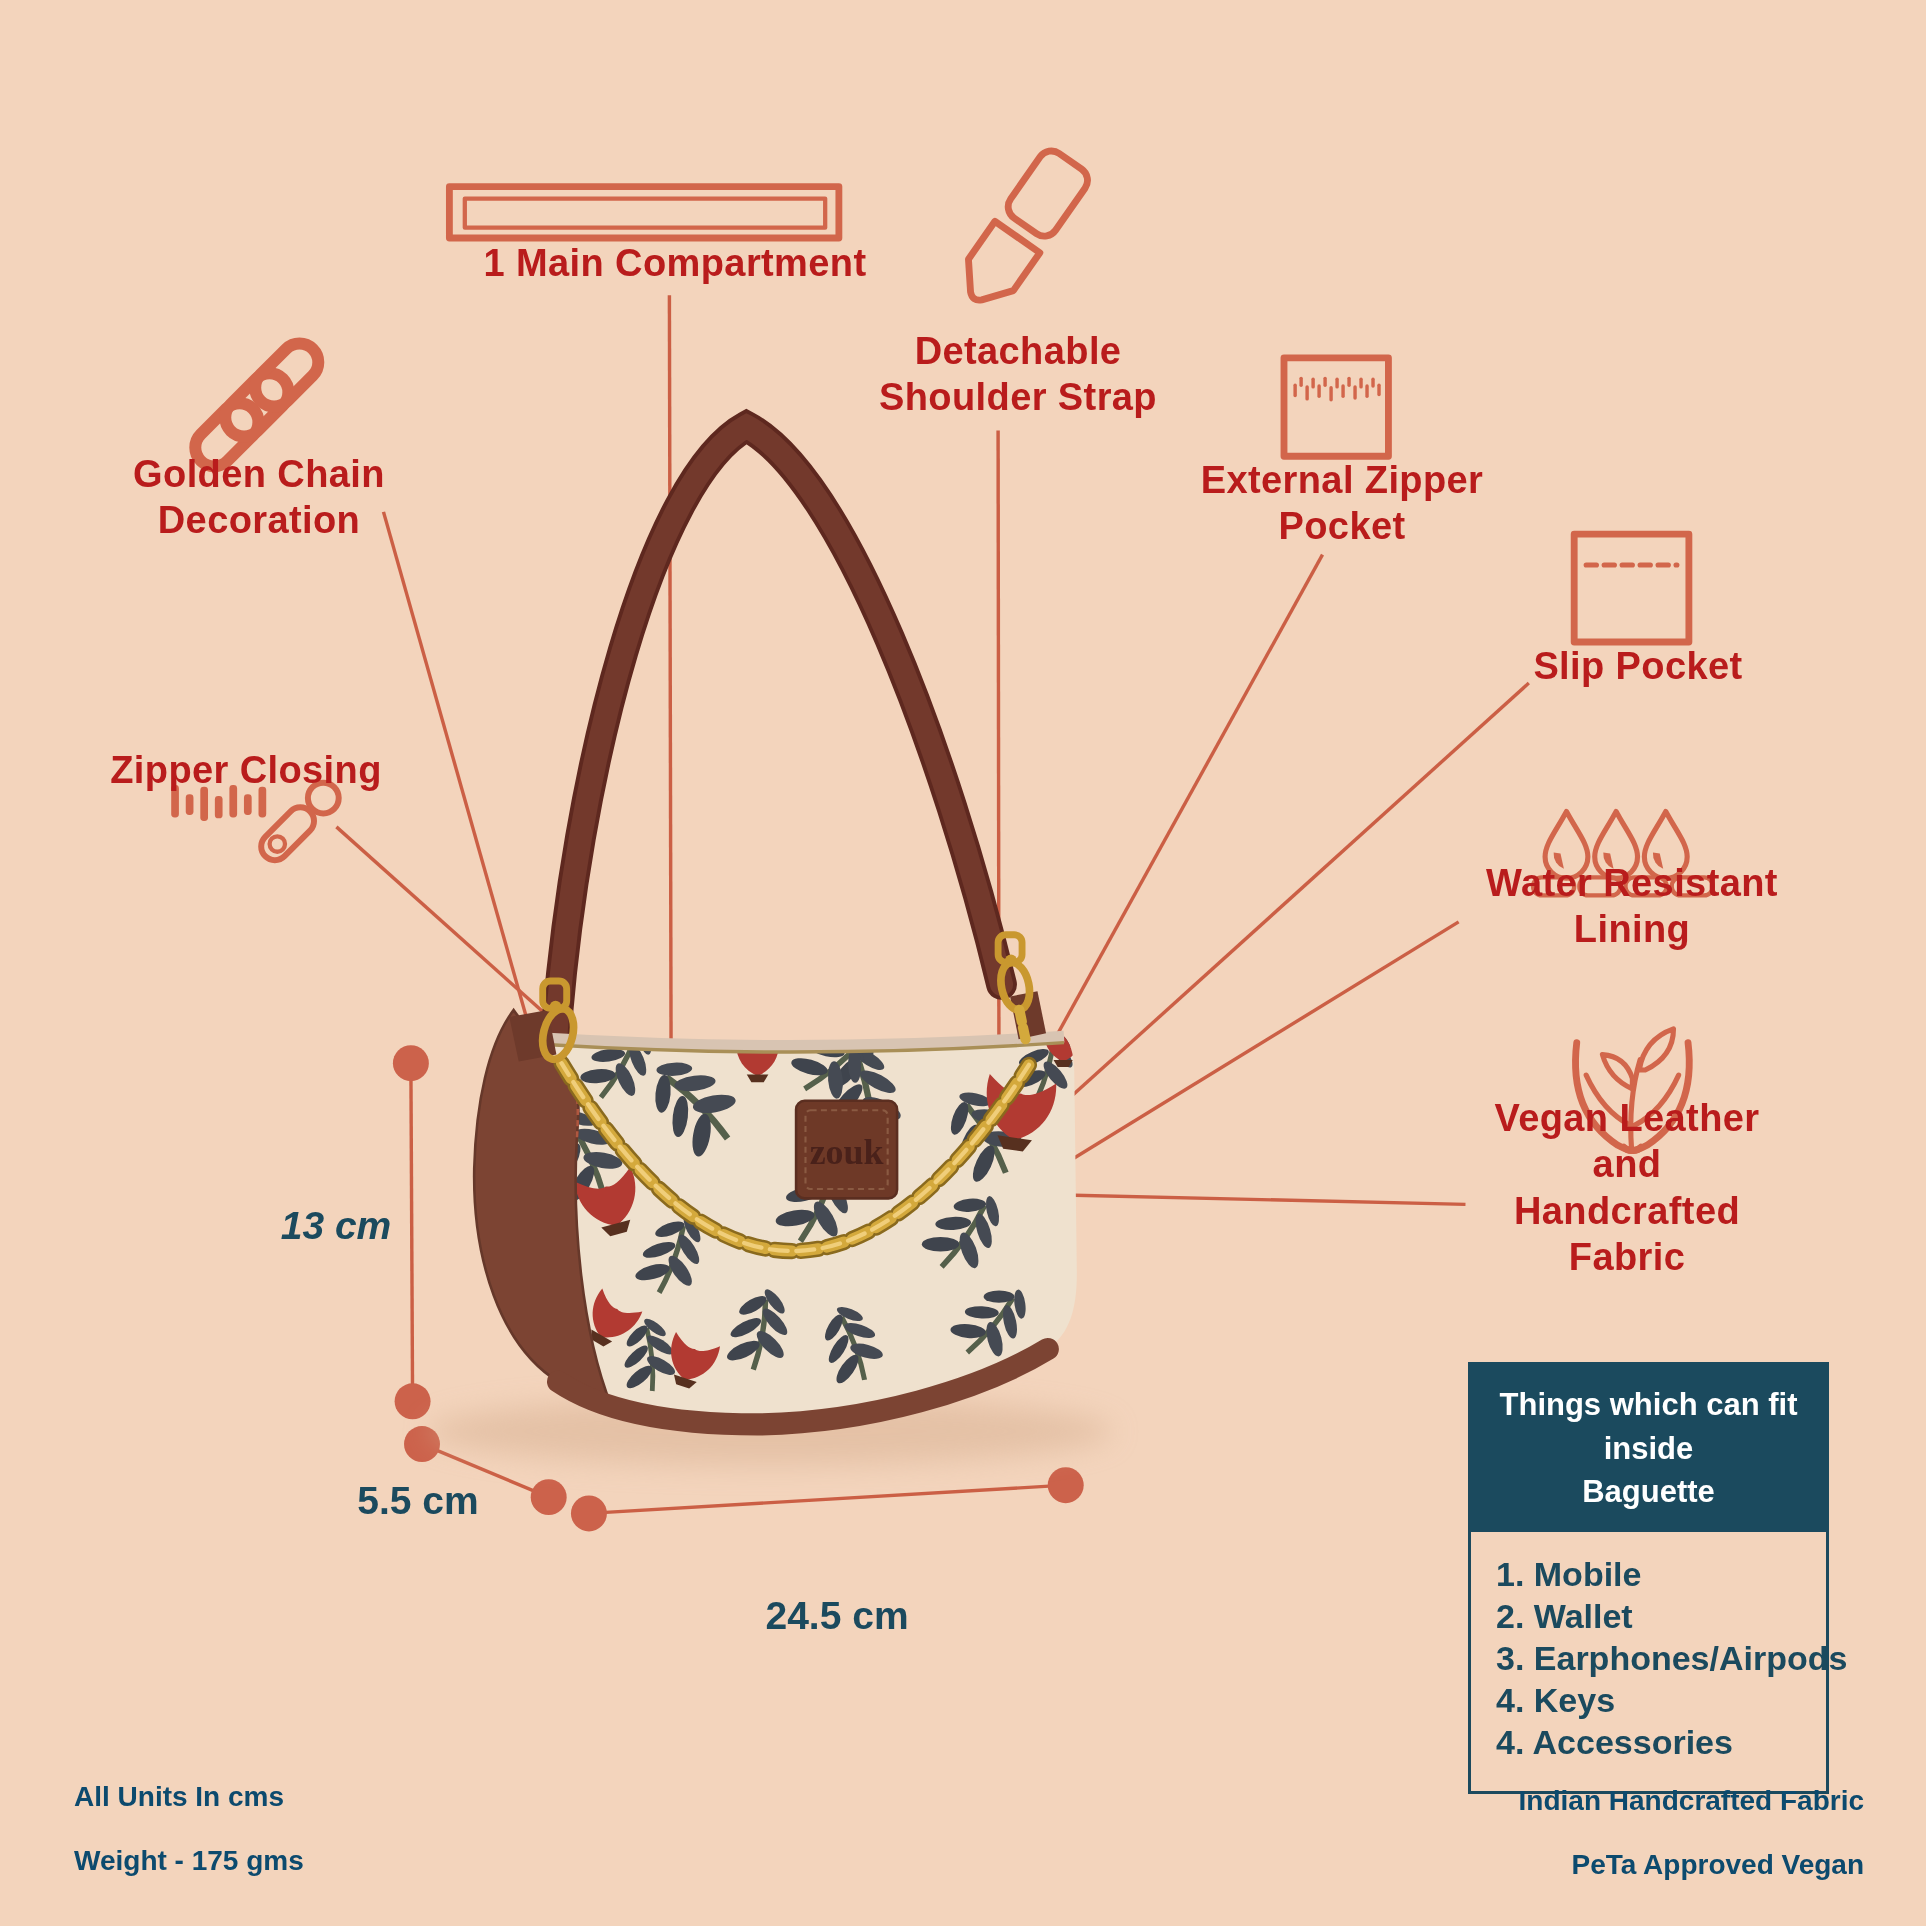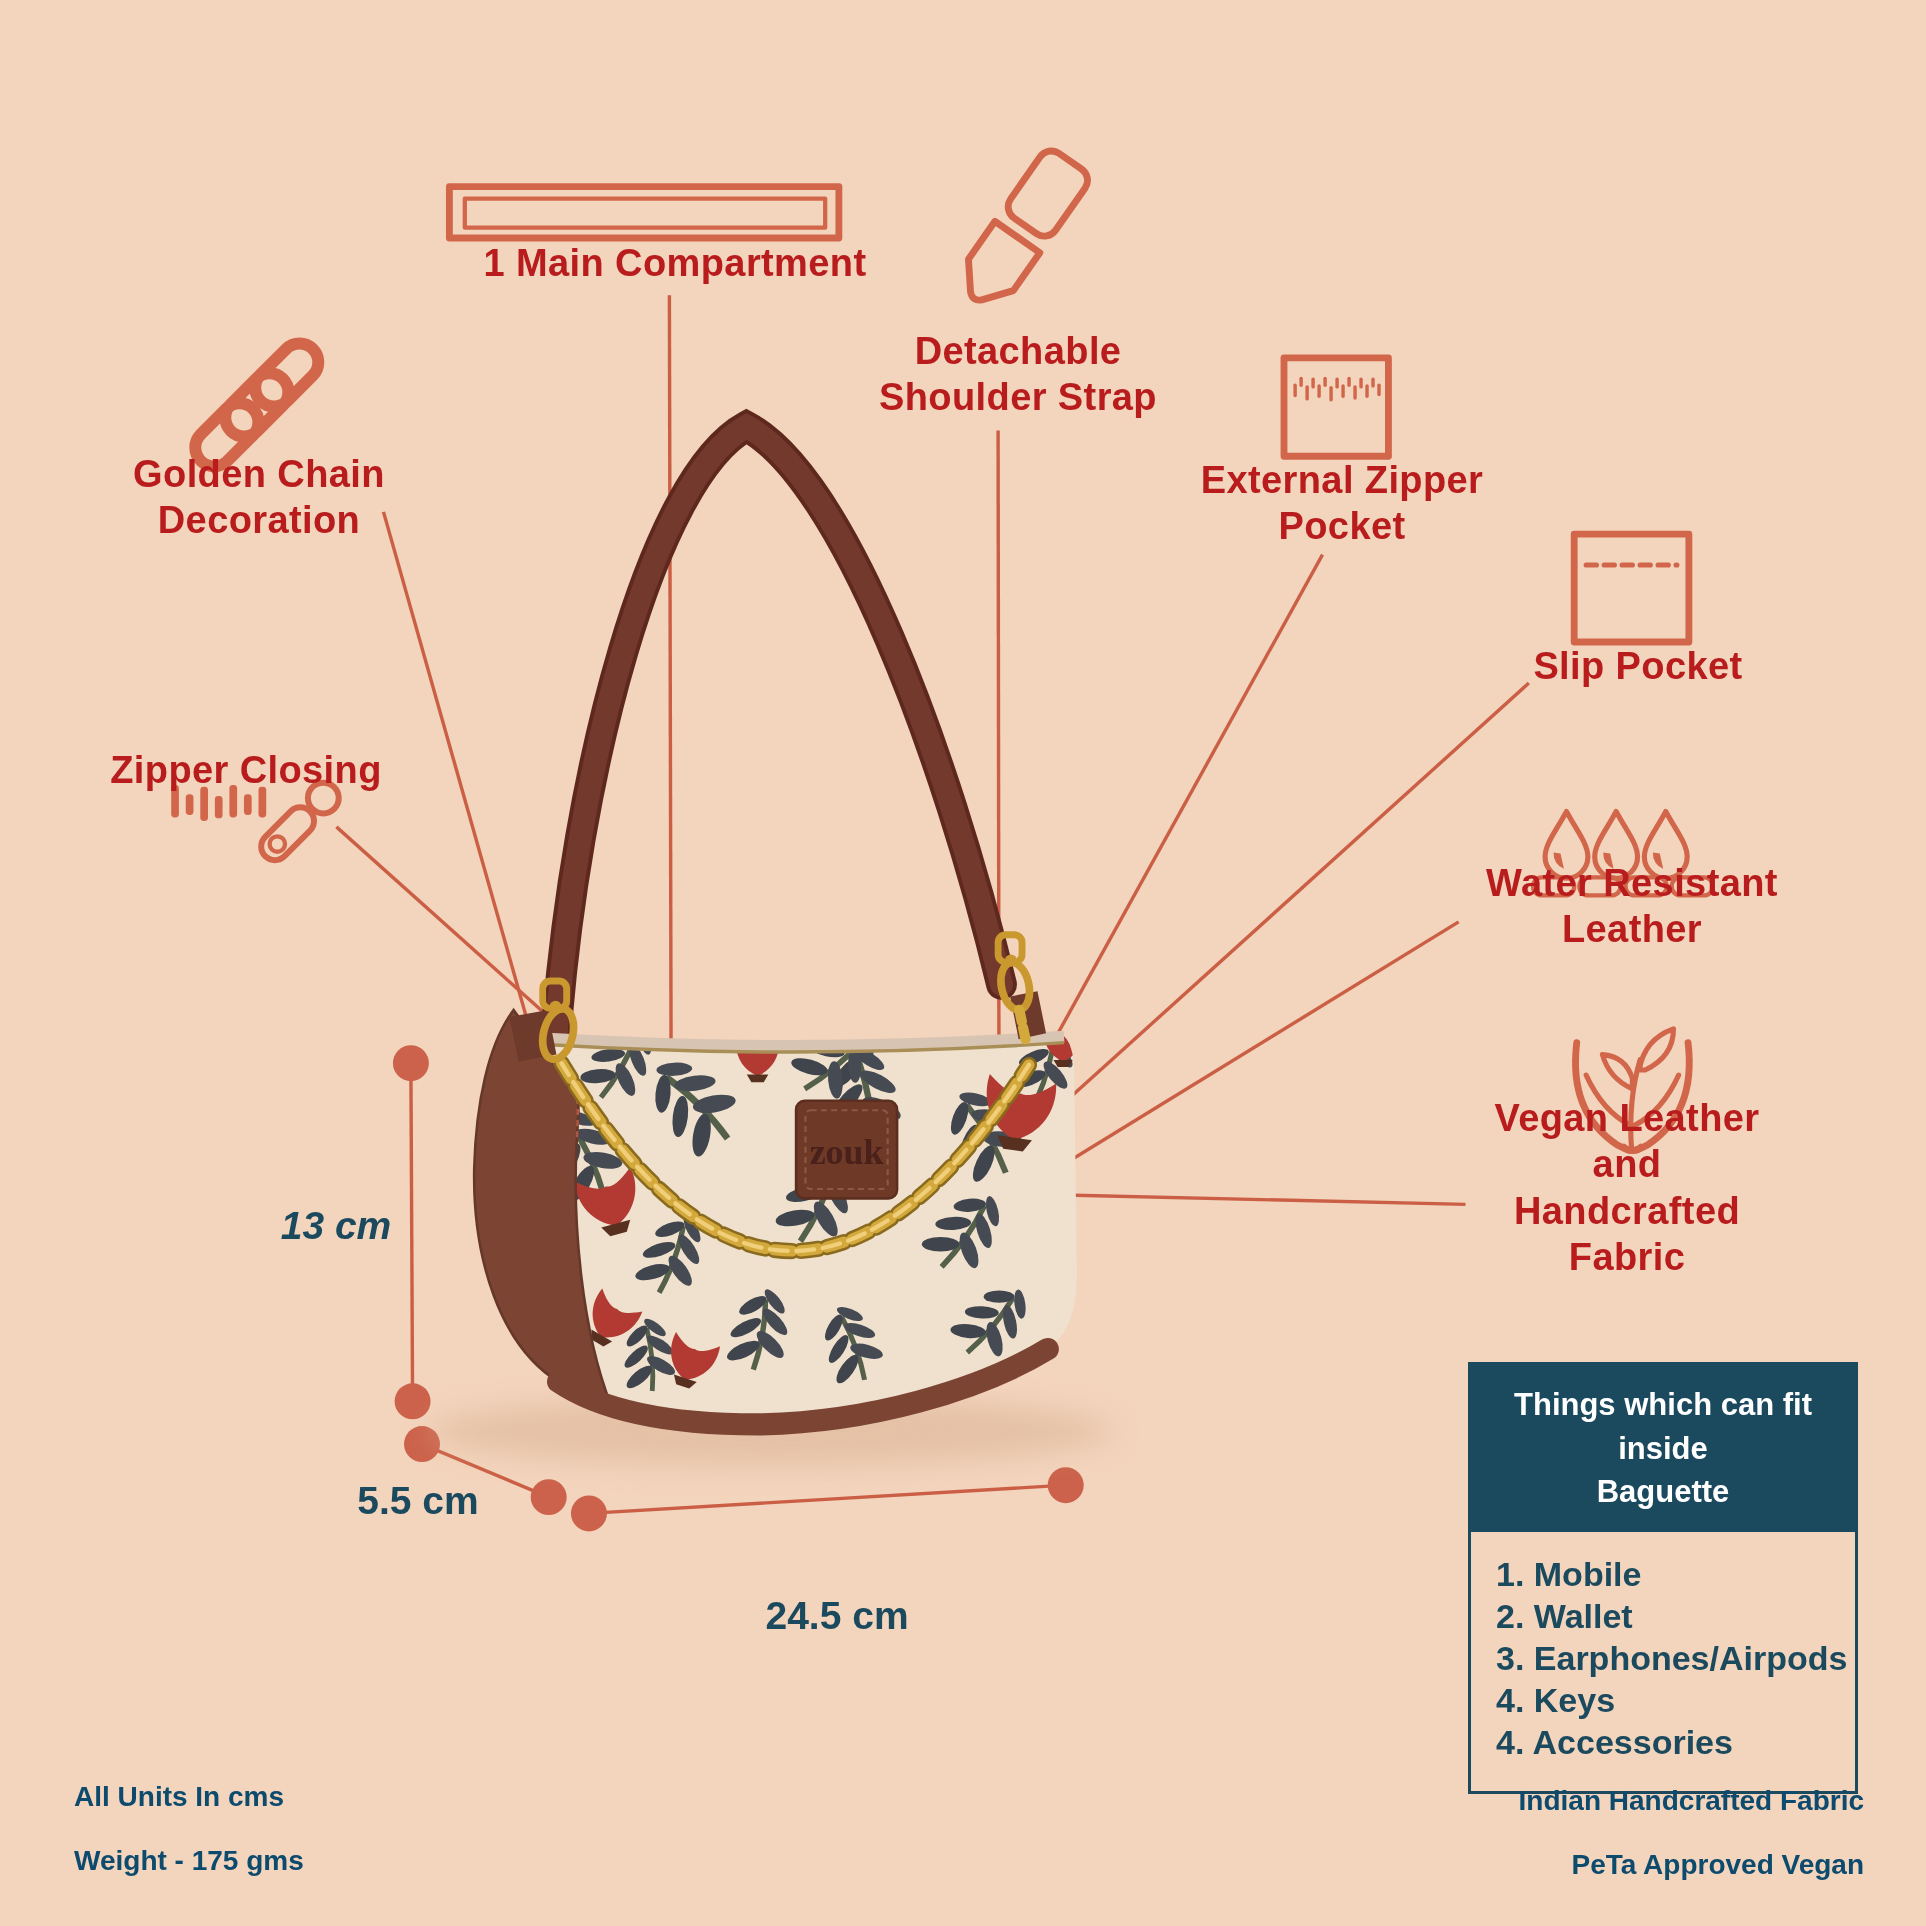--- a/index.html
+++ b/index.html
@@ -19,21 +19,21 @@
     position:absolute;transform:translate(-50%,-50%);
     color:#1B4A5E;font-weight:bold;font-size:39px;white-space:nowrap;
   }
   .footer{
     position:absolute;color:#0c4a6e;font-weight:bold;font-size:28px;line-height:64px;
     white-space:nowrap;
   }
   .footer.left{left:74px;top:1765px;text-align:left;}
   .footer.right{right:62px;top:1769px;text-align:right;}
   .fit-box{
-    position:absolute;left:1468px;top:1362px;width:390px;box-sizing:border-box;
+    position:absolute;left:1468px;top:1362px;width:361px;box-sizing:border-box;
     border:3.4px solid #1B4A5E;
   }
   .fit-box .hdr{
     background:#1B4A5E;color:#fff;font-weight:bold;font-size:31px;line-height:1.4;
     text-align:center;padding:19px 8.6px;white-space:pre-line;margin:-0.9px;
   }
   .fit-box ul{
     list-style:none;margin:6px;padding:15.4px 8.6px 22px 19px;
   }
   .fit-box li{
@@ -248,21 +248,21 @@
     </g>
   </g>
 </svg>
 
 <div class="callout-label" style="left:675px;  top:263px;">1 Main Compartment</div>
 <div class="callout-label" style="left:1018px; top:374px;">Detachable
 Shoulder Strap</div>
 <div class="callout-label" style="left:1342px; top:503px;">External Zipper
 Pocket</div>
 <div class="callout-label" style="left:1638px; top:666px;">Slip Pocket</div>
-<div class="callout-label" style="left:1632px; top:906px;">Water Resistant Leather</div>
+<div class="callout-label" style="left:1632px; top:906px;">Water Resistant Lining</div>
 <div class="callout-label" style="left:1627px; top:1188px;">Vegan Leather and
 Handcrafted Fabric</div>
 <div class="callout-label" style="left:259px;  top:497px;">Golden Chain
 Decoration</div>
 <div class="callout-label" style="left:246px;  top:770px;">Zipper Closing</div>
 
 <div class="dim-label" style="left:336px; top:1226px;font-style:italic;">13 cm</div>
 <div class="dim-label" style="left:418px; top:1501px;">5.5 cm</div>
 <div class="dim-label" style="left:837px; top:1616px;">24.5 cm</div>
 

